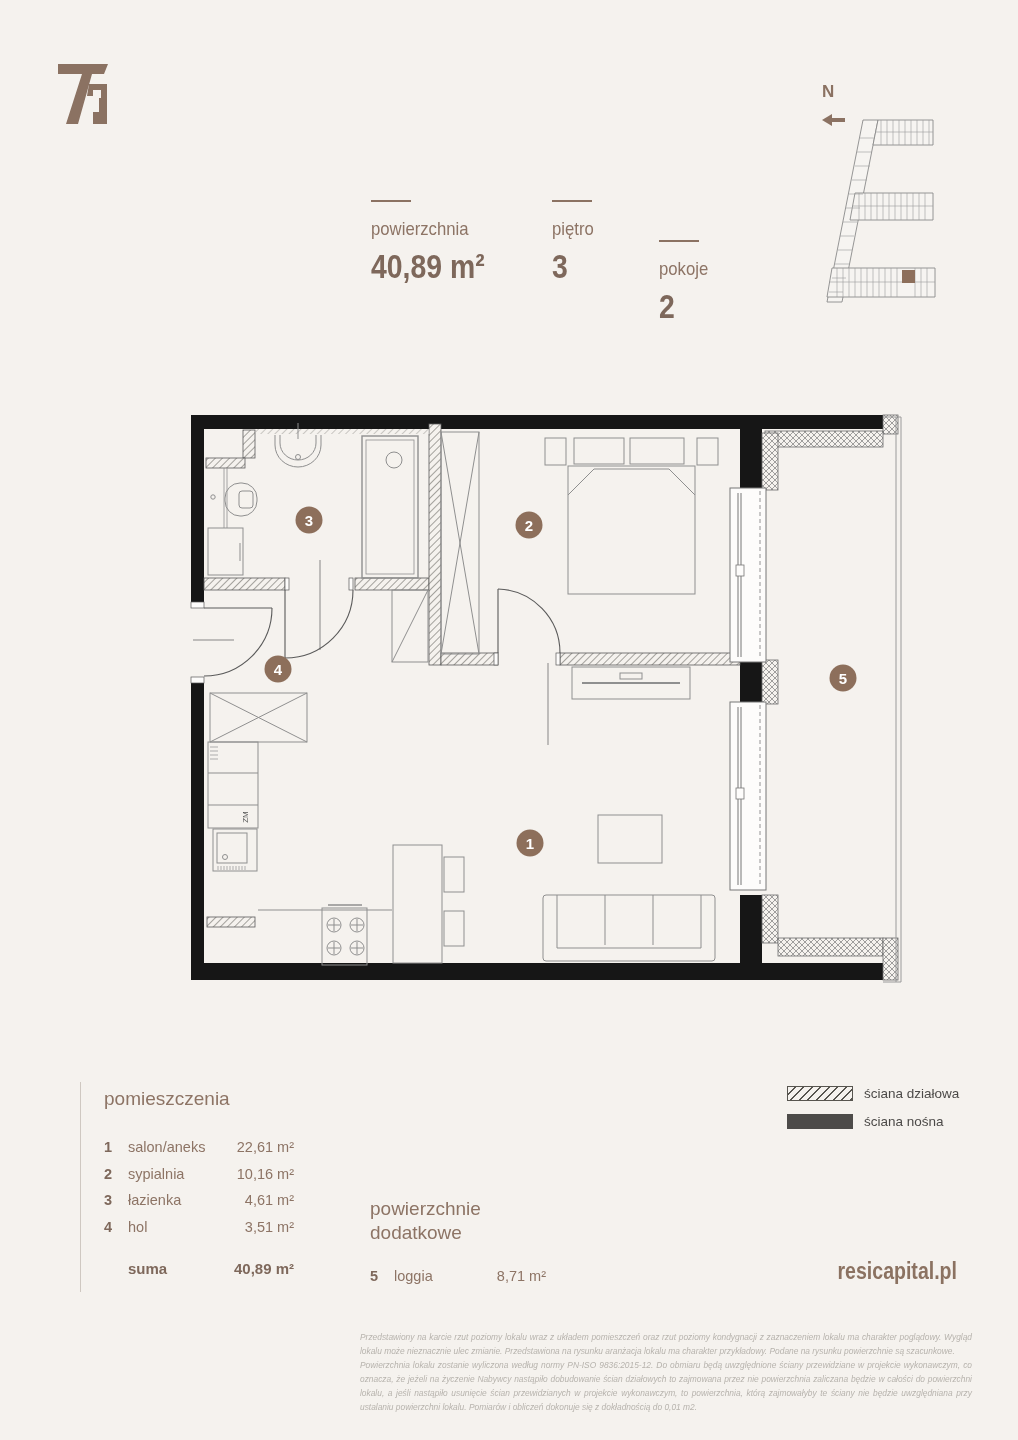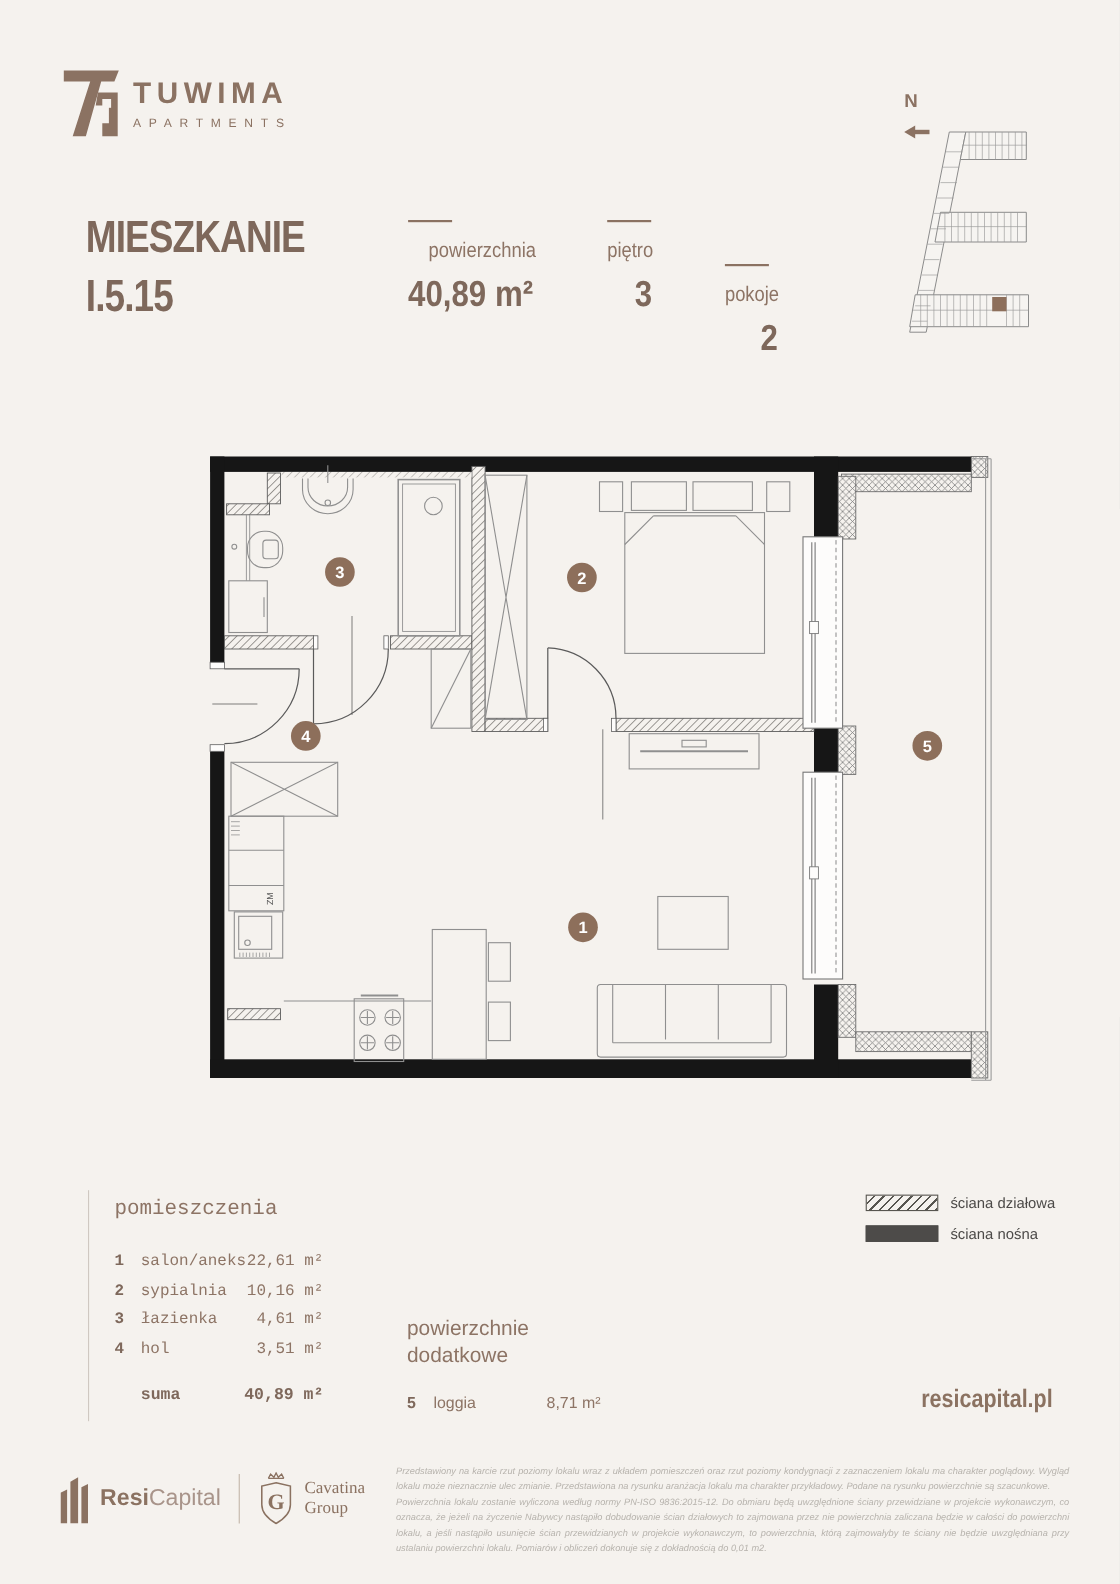--- a/index.html
+++ b/index.html
@@ -12,33 +12,33 @@
   .logo-mark{position:absolute;left:55px;top:62px;}
   .brand-text{position:absolute;left:121px;top:70px;}
   .brand-name{font-size:27px;font-weight:bold;letter-spacing:5px;color:#8b7262;}
   .brand-tagline{font-size:11px;letter-spacing:7px;color:#8b7262;margin-top:5px;}
   .title-block{position:absolute;left:78px;top:195px;color:#7e685b;}
   .title-heading,.title-unit{
     font-size:41px;font-weight:bold;letter-spacing:-1px;
     transform:scaleX(.82);transform-origin:0 50%;white-space:nowrap;line-height:1.0;
   }
   .title-unit{margin-top:13px;}
-  .stat{position:absolute;top:200px;text-align:right;}
+  .stat{position:absolute;top:200px;}
   .stat-rule{width:40px;height:2px;background:#8b7262;margin-bottom:16px;}
   .stat-label{font-size:19px;color:#8d7465;transform:scaleX(.88);transform-origin:0 50%;white-space:nowrap;}
   .stat-value{font-size:33px;font-weight:bold;color:#7e685b;margin-top:8px;
     transform:scaleX(.86);transform-origin:0 50%;white-space:nowrap;}
   .stat-pow{left:371px;} .stat-pietro{left:552px;} .stat-pokoje{left:659px;margin-top:40px;}
   .compass-n{position:absolute;left:822px;top:82px;font-size:17px;font-weight:bold;color:#8b7262;}
   .locator{position:absolute;left:815px;top:110px;}
   
   .plan{position:absolute;left:190px;top:405px;}
   
   .rooms-rule{position:absolute;left:80px;top:1082px;width:1px;height:210px;background:#cfc8c1;}
-  .rooms{position:absolute;left:104px;top:1088px;width:190px;font-family:Liberation Mono, monospace;}
+  .rooms{position:absolute;left:104px;top:1088px;width:190px;}
   .block-heading{font-size:19px;color:#8d7465;}
   .room-rows{margin-top:24px;}
   .room-row{display:flex;align-items:baseline;font-size:14.5px;line-height:26.5px;}
   .room-no{width:24px;font-weight:bold;color:#7e685b;}
   .room-name{flex:1;color:#8d7465;}
   .room-area{color:#8d7465;}
   .room-total{display:flex;font-size:15px;margin-top:20px;font-weight:bold;color:#7e685b;align-items:center;}
   .room-total .room-name{font-weight:bold;color:#7e685b;}
   .extras{position:absolute;left:370px;top:1197px;width:176px;}
   .extras .block-heading{width:120px;line-height:1.25;}
@@ -67,29 +67,21 @@
 </head>
 <body>
 
 <div class="page">
 
   <svg class="logo-mark" width="54" height="62" viewBox="0 0 54 62">
     <path d="M3 2 H53 L49 12 H37 L23 62 H11 L27 12 H3 Z" fill="#8b7262"></path>
     <path d="M34 22 H52 V62 H38 V50 H44 V34 H32 Z" fill="#8b7262"></path>
     <rect x="38" y="28" width="8" height="8" fill="#f5f2ee"></rect>
   </svg>
-  <div class="brand-text">
-    <div class="brand-name">TUWIMA</div>
-    <div class="brand-tagline">APARTMENTS</div>
-  </div>
-
-  <div class="title-block">
-    <div class="title-heading">MIESZKANIE</div>
-    <div class="title-unit">I.5.15</div>
-  </div>
+
 
   <div class="stat stat-pow">
     <div class="stat-rule"></div>
     <div class="stat-label">powierzchnia</div>
     <div class="stat-value">40,89 m²</div>
   </div>
   <div class="stat stat-pietro">
     <div class="stat-rule"></div>
     <div class="stat-label">piętro</div>
     <div class="stat-value">3</div>
@@ -369,35 +361,19 @@
       <span class="legend-label">ściana działowa</span>
     </div>
     <div class="legend-row">
       <span class="legend-swatch solid"></span>
       <span class="legend-label">ściana nośna</span>
     </div>
   </div>
 
   <a class="website" href="#">resicapital.pl</a>
 
-  <div class="footer-logos">
-    <svg width="26" height="46" viewBox="0 0 26 46" fill="#8b7261">
-      <polygon points="0,18 6,15 6,46 0,46"></polygon>
-      <polygon points="9,8 16,4 16,46 9,46"></polygon>
-      <polygon points="19,13 25,10 25,46 19,46"></polygon>
-    </svg>
-    <div class="rc-text"><span class="rc-bold">Resi</span><span class="rc-light">Capital</span></div>
-    <div class="logo-divider"></div>
-    <svg width="34" height="48" viewBox="0 0 34 48" fill="none" stroke="#8b7261">
-      <polyline points="10,6 12,2 15,5 17,1 19,5 22,2 24,6" stroke-width="1.2"></polyline>
-      <path d="M10,6 H24" stroke-width="1"></path>
-      <path d="M17,10 L30,13 V30 C30,38 24,43 17,47 C10,43 4,38 4,30 V13 Z" stroke-width="1.4"></path>
-      <text x="17" y="34" text-anchor="middle" font-size="20" font-family="Liberation Serif, serif" fill="#8b7261" stroke="none" font-weight="bold">G</text>
-    </svg>
-    <div class="cavatina-text">Cavatina Group</div>
-  </div>
 
   <div class="legal">
     <p>Przedstawiony na karcie rzut poziomy lokalu wraz z układem pomieszczeń oraz rzut poziomy kondygnacji z zaznaczeniem lokalu ma charakter poglądowy. Wygląd lokalu może nieznacznie ulec zmianie. Przedstawiona na rysunku aranżacja lokalu ma charakter przykładowy. Podane na rysunku powierzchnie są szacunkowe.</p>
     <p>Powierzchnia lokalu zostanie wyliczona według normy PN-ISO 9836:2015-12. Do obmiaru będą uwzględnione ściany przewidziane w projekcie wykonawczym, co oznacza, że jeżeli na życzenie Nabywcy nastąpiło dobudowanie ścian działowych to zajmowana przez nie powierzchnia zaliczana będzie w całości do powierzchni lokalu, a jeśli nastąpiło usunięcie ścian przewidzianych w projekcie wykonawczym, to powierzchnia, którą zajmowałyby te ściany nie będzie uwzględniana przy ustalaniu powierzchni lokalu. Pomiarów i obliczeń dokonuje się z dokładnością do 0,01 m2.</p>
   </div>
 
 </div>
 
 </body></html>

